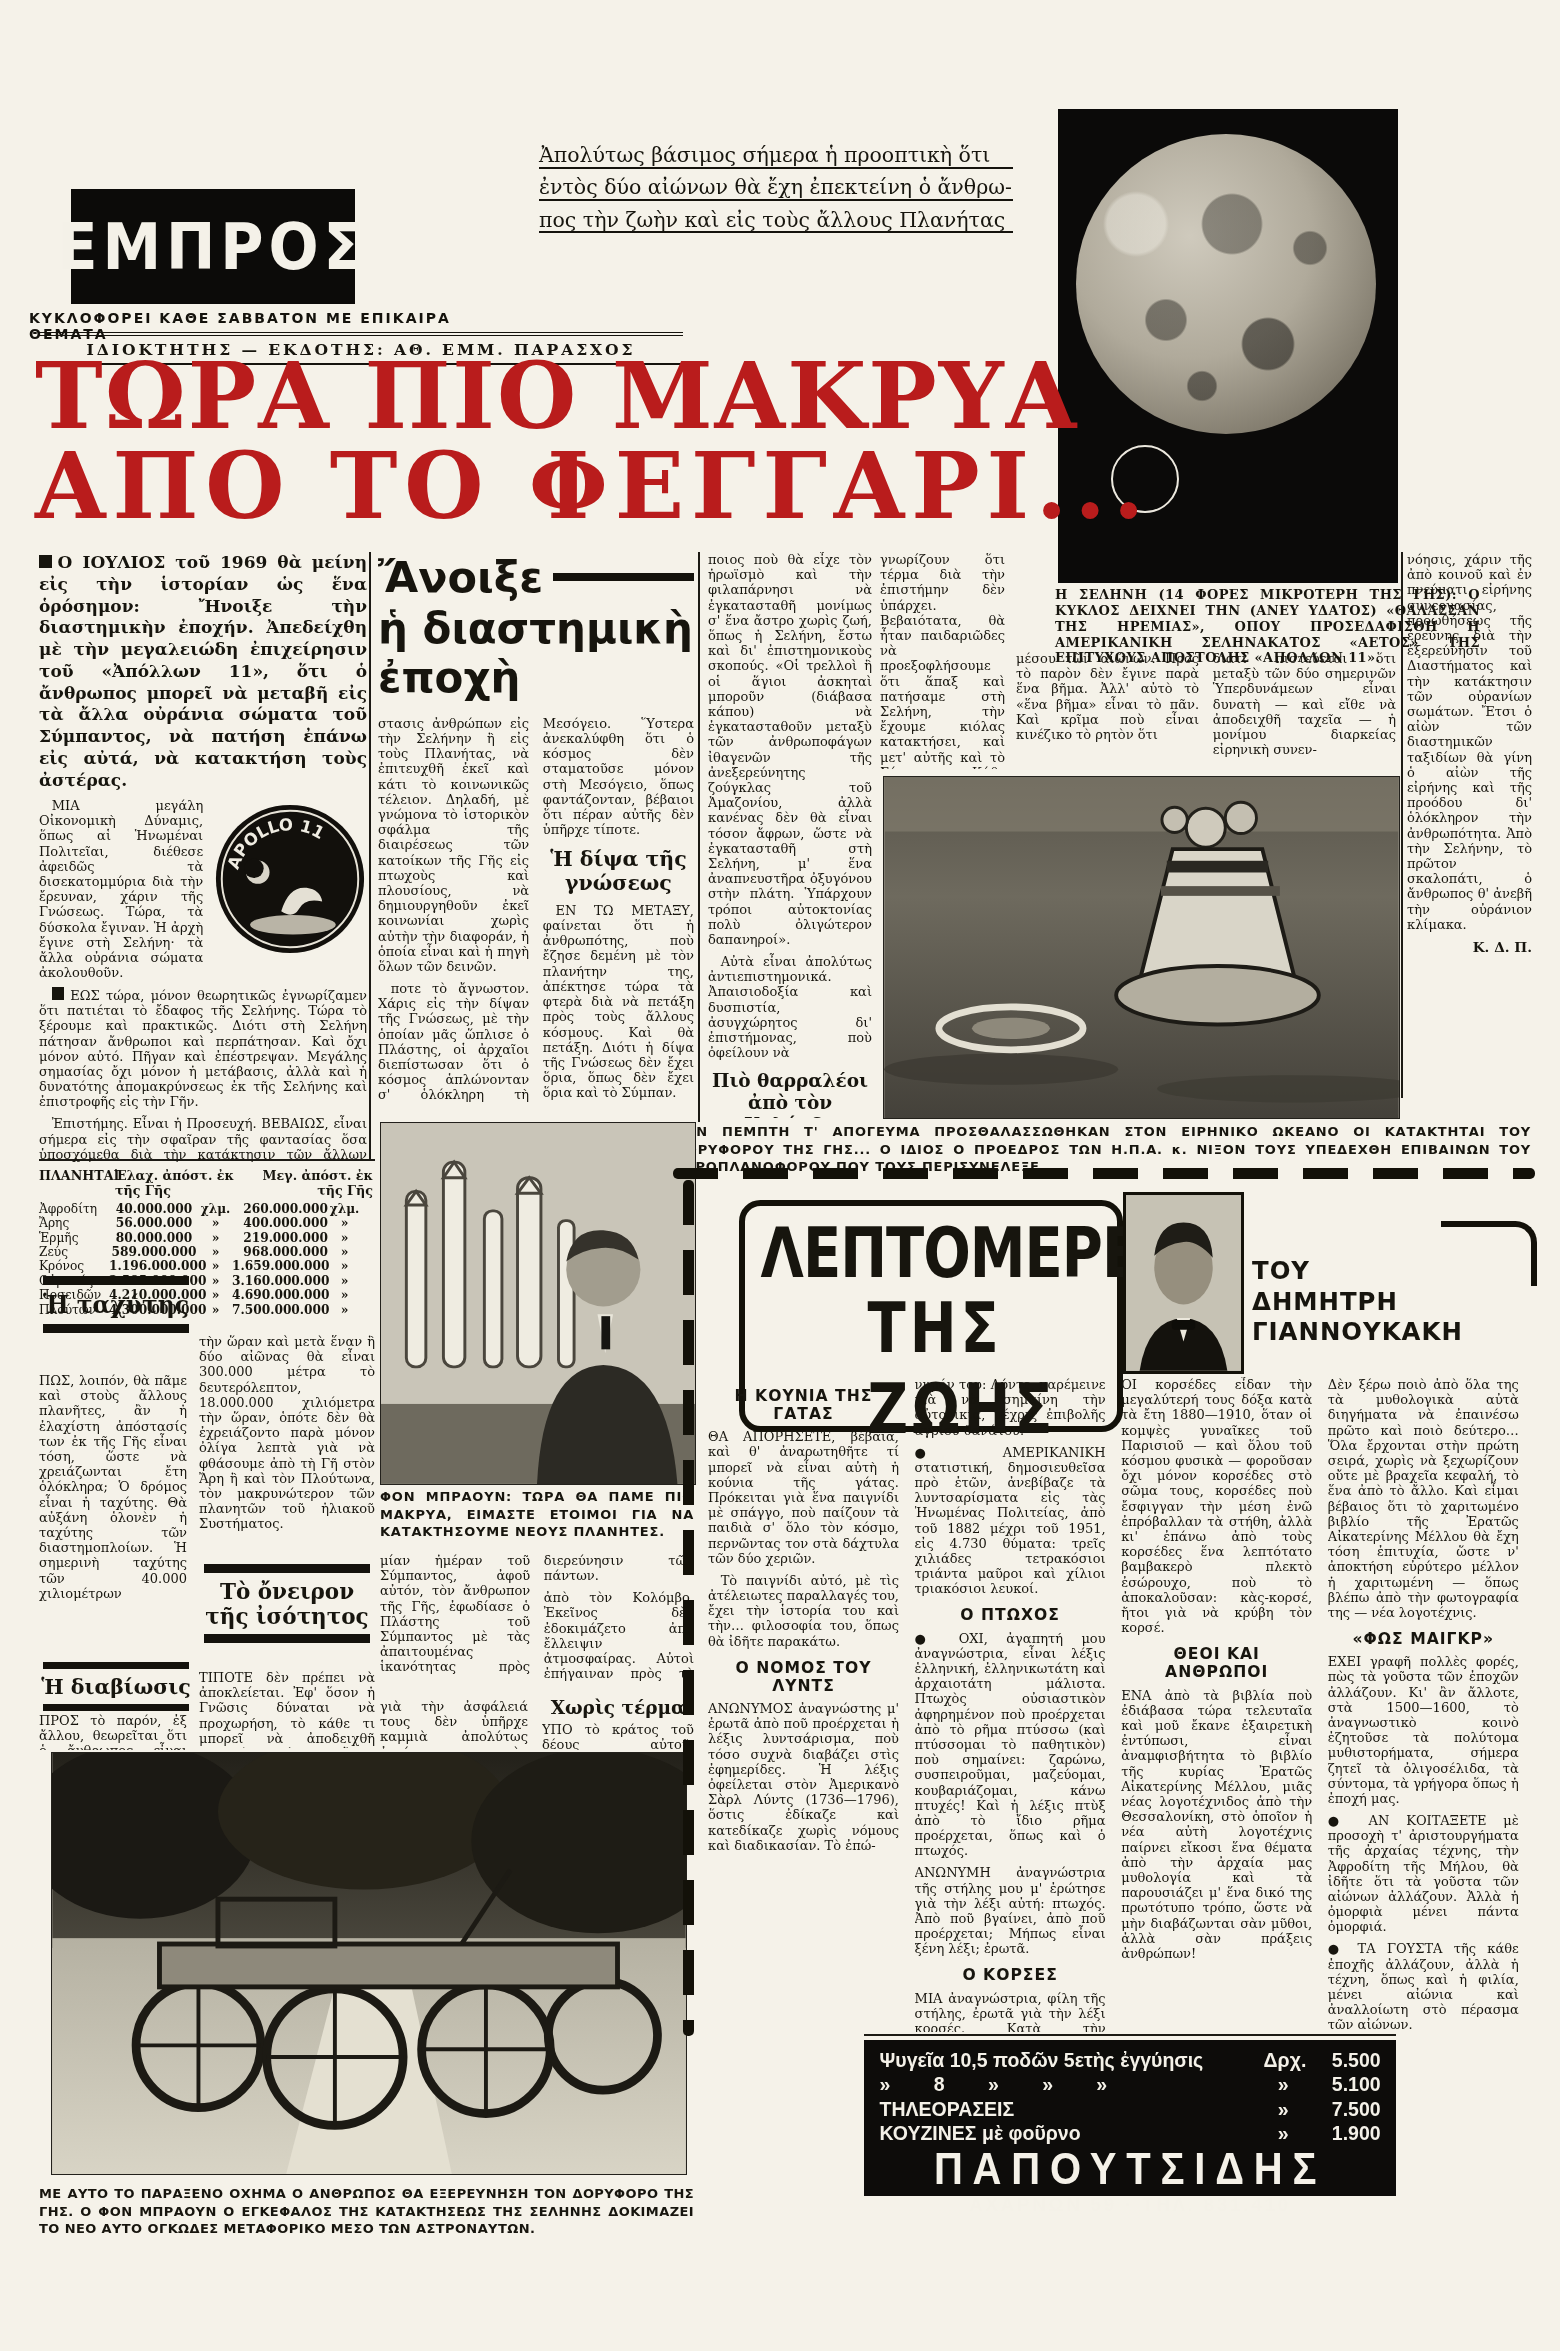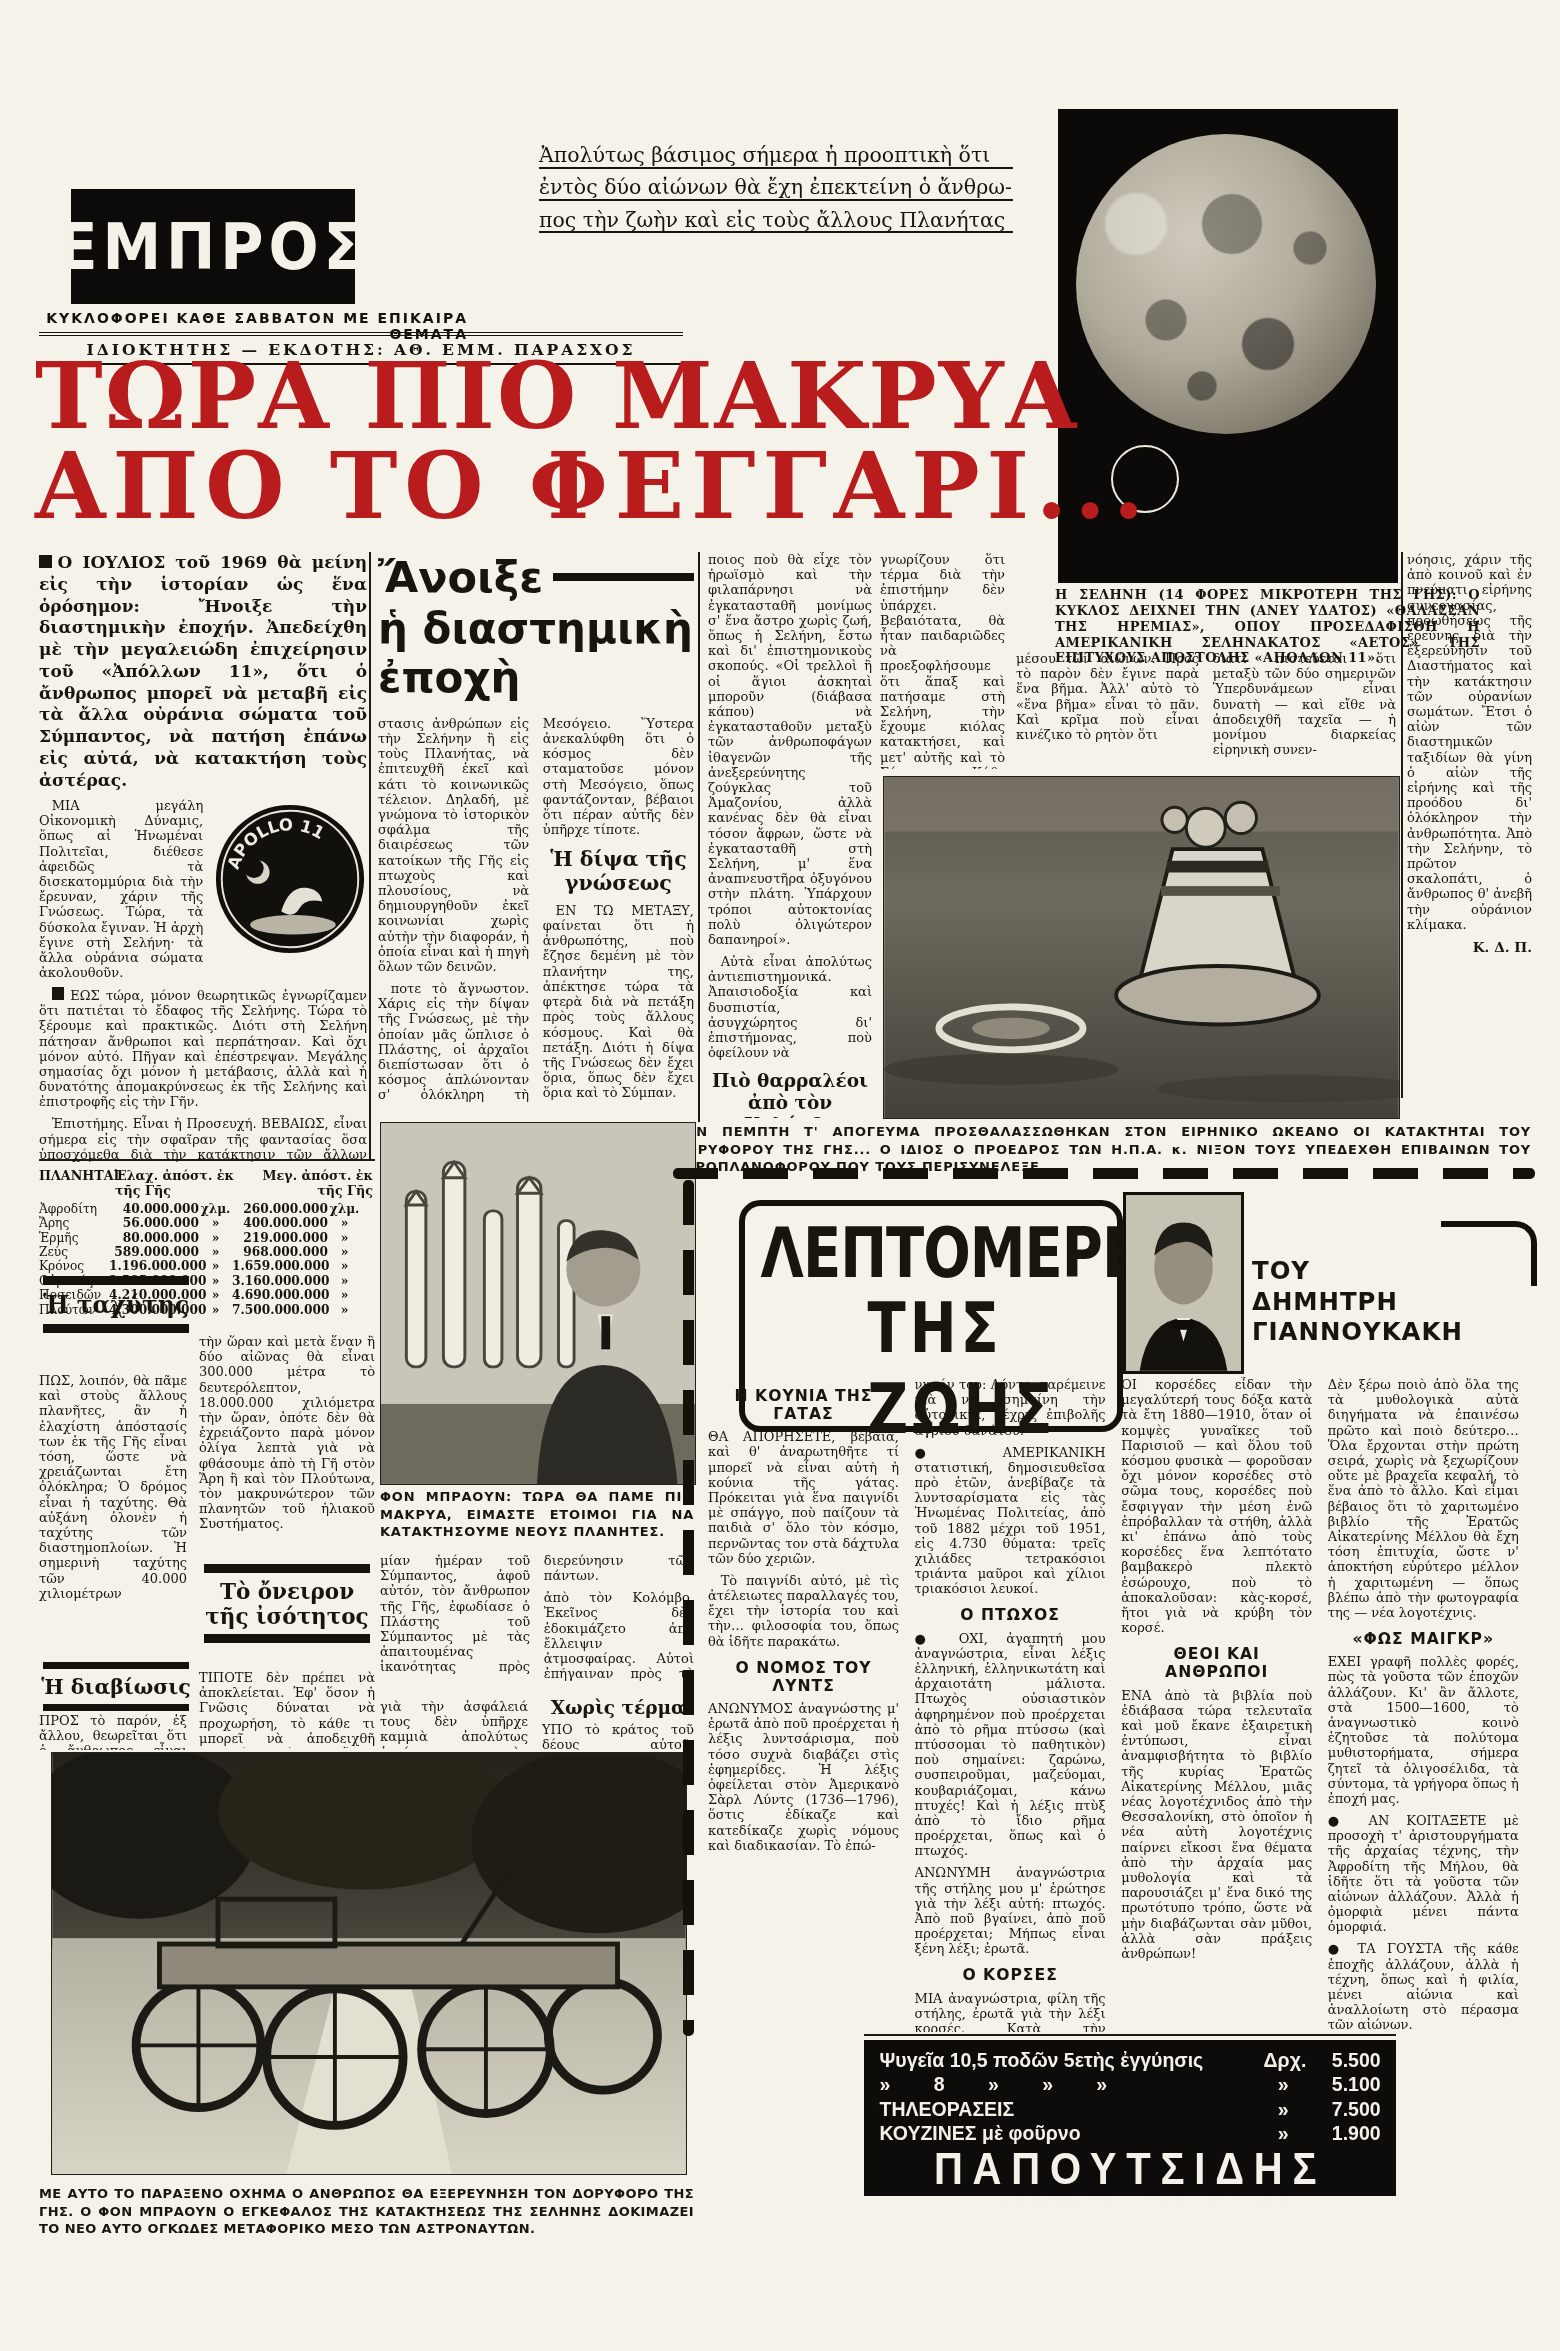--- a/index.html
+++ b/index.html
@@ -65,21 +65,21 @@
   .bar-title .bar{height:8.8px;background:#14120c;margin:5.9px auto;}
   .bar-title .t{font-size:23.4px;font-weight:bold;}
 
   
   .pl-head{display:flex;font-weight:bold;font-size:12.7px;margin-bottom:3.9px;}
   .pl-head .h-name{width:76px;}
   .pl-head .h-min{width:129px;}
   .pl-head .h-max{width:129px;text-align:right;}
   .p-row{display:flex;font-size:12.2px;font-weight:bold;line-height:1.18;}
   .p-name{width:70px;font-weight:normal;}
-  .p-min{width:90px;text-align:right;}
+  .p-min{width:90px;text-align:center;}
   .p-u{width:33px;text-align:center;}
   .p-max{width:96px;text-align:right;}
 
   
   .photo-frame{background:#b9b5aa;overflow:hidden;border:1px solid #23211c;}
   .cap-bold{font-weight:bold;font-family:"DejaVu Sans",sans-serif;font-size:13px;line-height:1.35;
             letter-spacing:0.8px;text-align:justify;}
 
   
   .dash-h{background:repeating-linear-gradient(90deg,#131109 0 45px,transparent 45px 70px);border-radius:4.9px;}
@@ -104,21 +104,21 @@
   .sig{text-align:right;font-weight:bold;font-size:13.7px;margin-top:5.9px;}
 </style>
 </head>
 <body>
 
 <div class="page">
 
   <div class="abs mast-box" style="left:73px;top:191px;width:280px;height:111px;">
     <span class="mast-title">ΕΜΠΡΟΣ</span>
   </div>
-  <div class="abs tagline" style="left:39px;top:310px;width:429px;text-align:right;">ΚΥΚΛΟΦΟΡΕΙ ΚΑΘΕ ΣΑΒΒΑΤΟΝ ΜΕ ΕΠΙΚΑΙΡΑ ΘΕΜΑΤΑ</div>
+  <div class="abs tagline" style="left:29px;top:310px;width:429px;">ΚΥΚΛΟΦΟΡΕΙ ΚΑΘΕ ΣΑΒΒΑΤΟΝ ΜΕ ΕΠΙΚΑΙΡΑ ΘΕΜΑΤΑ</div>
   <div class="abs owner" style="left:39px;top:332px;width:644px;">ΙΔΙΟΚΤΗΤΗΣ — ΕΚΔΟΤΗΣ: ΑΘ. ΕΜΜ. ΠΑΡΑΣΧΟΣ</div>
 
   <div class="abs" style="left:539px;top:144px;width:474px;">
     <div class="quote-line">Ἀπολύτως βάσιμος σήμερα ἡ προοπτικὴ ὅτι</div>
     <div class="quote-line">ἐντὸς δύο αἰώνων θὰ ἔχη ἐπεκτείνη ὁ ἄνθρω-</div>
     <div class="quote-line">πος τὴν ζωὴν καὶ εἰς τοὺς ἄλλους Πλανήτας</div>
   </div>
 
   <div class="abs moon-photo" style="left:1058px;top:109px;width:336px;height:470px;">
     <div class="moon"></div>

